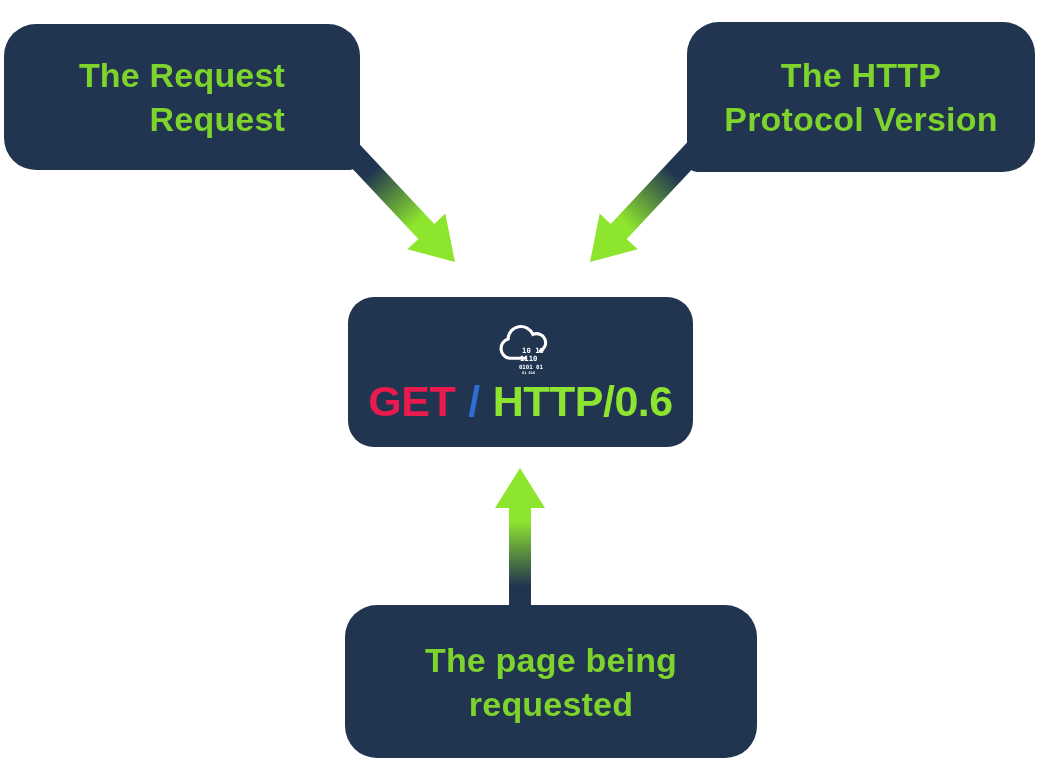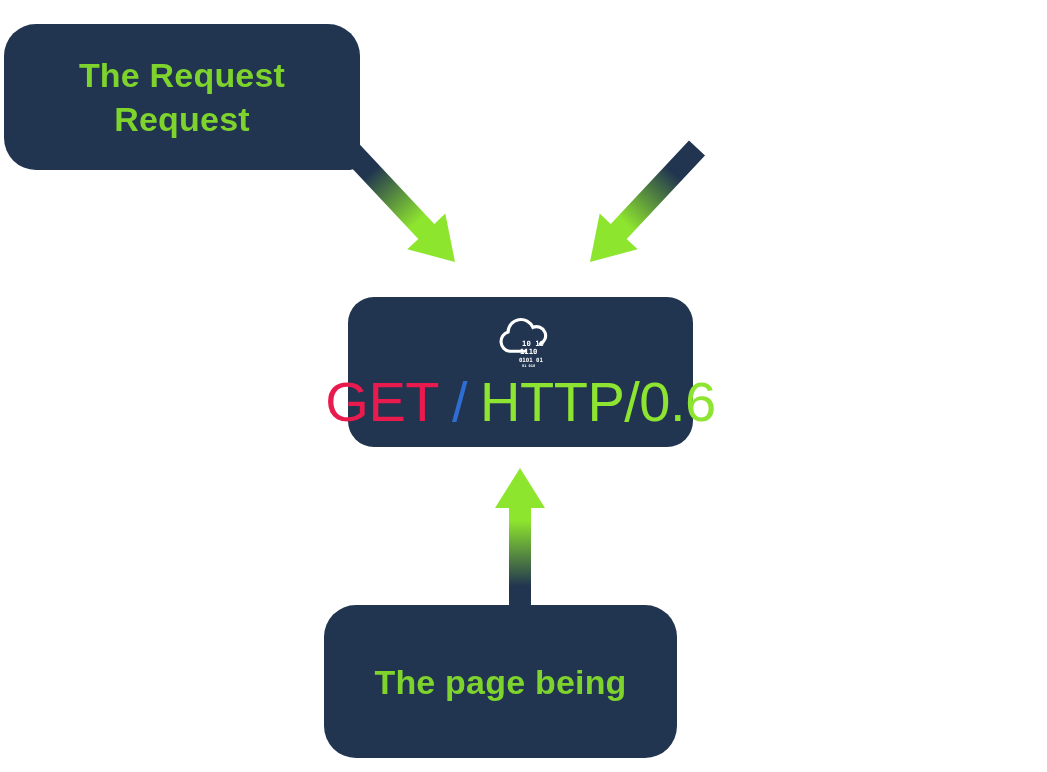--- a/index.html
+++ b/index.html
@@ -40,42 +40,43 @@
     color:var(--label-green);
     font-weight:bold;
     font-size:34px;
     line-height:44px;
     letter-spacing:0.2px;
   }
   .callout-label span{display:block;}
   .bubble-tl{
     left:4px;top:24px;width:356px;height:146px;
     border-radius:32px 32px 10px 32px;
+    text-align:right;
   }
   .bubble-tr{
     left:687px;top:22px;width:348px;height:150px;
     border-radius:32px 32px 32px 10px;
   }
   .bubble-center{
     left:348px;top:297px;width:345px;height:150px;
     border-radius:26px;
     gap:2px;
     padding-top:6px;
     text-align:center;
   }
   .bubble-bottom{
-    left:324px;top:605px;width:353px;height:153px;
+    left:345px;top:605px;width:412px;height:153px;
     border-radius:32px;
   }
   .request-line{
     display:flex;
     align-items:baseline;
     gap:13px;
-    font-weight:normal;
-    font-size:56px;
+    font-weight:bold;
+    font-size:43px;
     letter-spacing:-0.5px;
     line-height:1.1;
   }
   .request-method{color:var(--method-red);}
   .request-separator{color:var(--slash-blue);}
   .request-version{color:var(--version-green);}
   .cloud-icon{display:block;}
   .cloud-binary{
     font-family:"DejaVu Sans Mono", monospace;
     font-weight:bold;
@@ -113,35 +114,42 @@
     <polygon fill="url(#g3)" points="509,615 509,508 495,508 520,468 545,508 531,508 531,615"></polygon>
   </svg>
 
   <div class="bubble bubble-tl">
     <div class="callout-label">
       <span>The Request</span>
       <span>Request</span>
     </div>
   </div>
 
+  <div class="bubble bubble-tr">
+    <div class="callout-label">
+      <span>The HTTP</span>
+      <span>Protocol Version</span>
+    </div>
+  </div>
 
   <div class="bubble bubble-center">
     <svg class="cloud-icon" width="56" height="52" viewBox="0 0 54 50" xmlns="http://www.w3.org/2000/svg">
       <path d="M31 33 H16 A9.5 9.5 0 0 1 14.5 14.5 A12.5 12.5 0 0 1 38.5 10 A8.5 8.5 0 0 1 45.5 26" fill="none" stroke="#ffffff" stroke-width="3" stroke-linecap="round"></path>
       <text class="cloud-binary" x="28" y="28" font-size="7">10 10</text>
       <text class="cloud-binary" x="26" y="36" font-size="7">1110</text>
       <text class="cloud-binary" x="25" y="43" font-size="5.5">0101 01</text>
       <text class="cloud-binary" x="28" y="48" font-size="3.5">01 010</text>
     </svg>
     <div class="request-line">
       <span class="request-method">GET</span>
       <span class="request-separator">/</span>
       <span class="request-version">HTTP/0.6</span>
     </div>
   </div>
 
   <div class="bubble bubble-bottom">
     <div class="callout-label">
       <span>The page being</span>
+      <span>requested</span>
     </div>
   </div>
 
 </div>
 
 </body></html>

